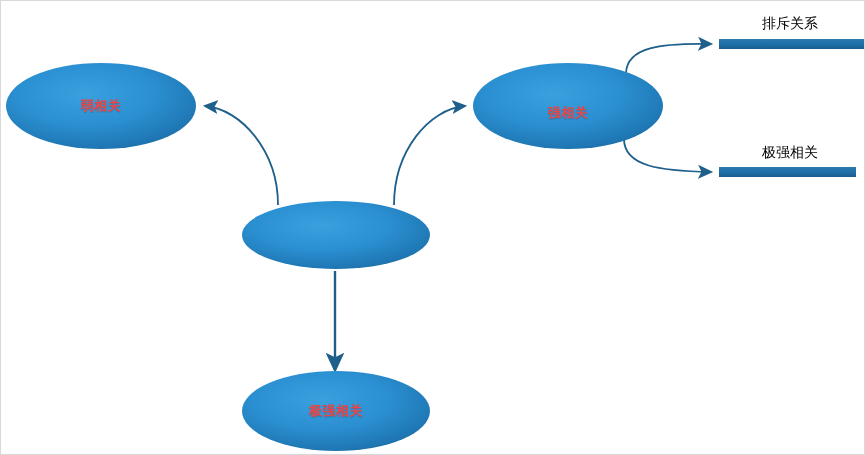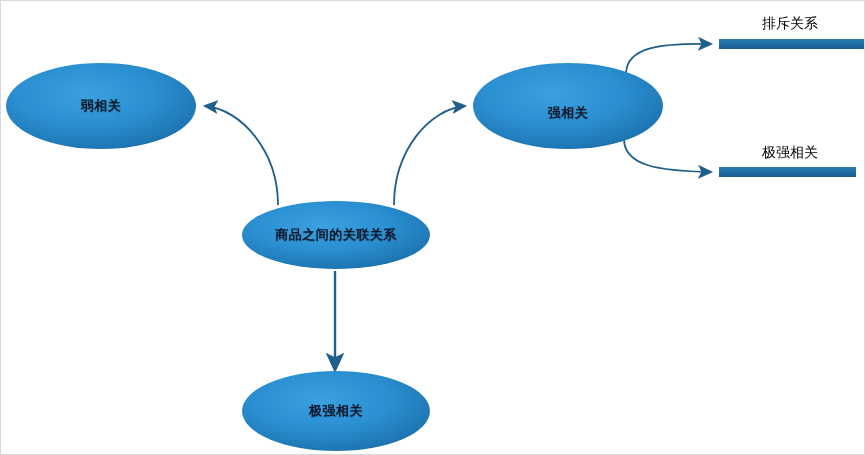--- a/index.html
+++ b/index.html
@@ -19,21 +19,21 @@
   }
   #diagram-svg {
     position: absolute;
     left: 0;
     top: 0;
     width: 865px;
     height: 455px;
   }
   .node-label {
     position: absolute;
-    color: #0f172a;
+    color: #ef4444;
     font-family: "DejaVu Sans", "Liberation Sans", sans-serif;
     font-size: 13px;
     font-weight: bold;
     letter-spacing: 0.5px;
     text-align: center;
     white-space: nowrap;
     transform: translate(-50%, -50%);
     pointer-events: none;
     text-shadow: 0 1px 1px rgba(0,0,0,0.18);
   }
@@ -87,21 +87,20 @@
     <ellipse cx="100" cy="105" rx="95" ry="43" fill="url(#ellipseGrad)"></ellipse>
     <ellipse cx="567" cy="105" rx="95" ry="43" fill="url(#ellipseGrad)"></ellipse>
     <ellipse cx="335" cy="234" rx="94" ry="34" fill="url(#ellipseGrad)"></ellipse>
     <ellipse cx="335" cy="410" rx="94" ry="40" fill="url(#ellipseGrad)"></ellipse>
   </svg>
 
   <div class="node-label" style="left:100px; top:105px;">弱相关</div>
 
   <div class="node-label" style="left:567px; top:112px;">强相关</div>
 
-  <div class="node-label" style="left:335px; top:234px;">商品之间的关联关系</div>
 
   <div class="node-label" style="left:335px; top:410px;">极强相关</div>
 
   <div class="edge-label" style="left:789px; top:23px;">排斥关系</div>
 
   <div class="edge-label" style="left:789px; top:152px;">极强相关</div>
 
 </div>
 
 </body></html>

